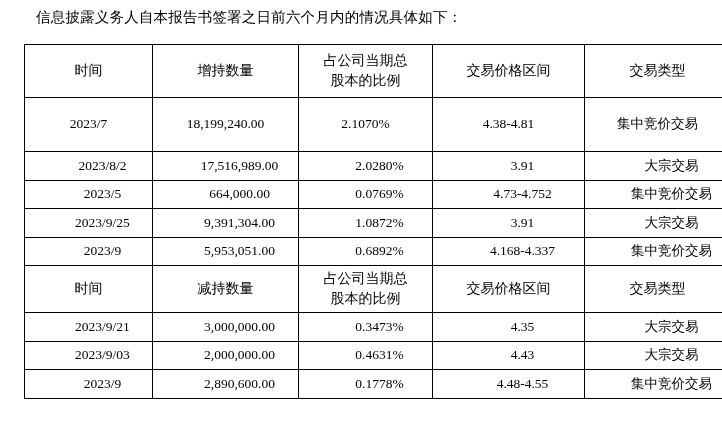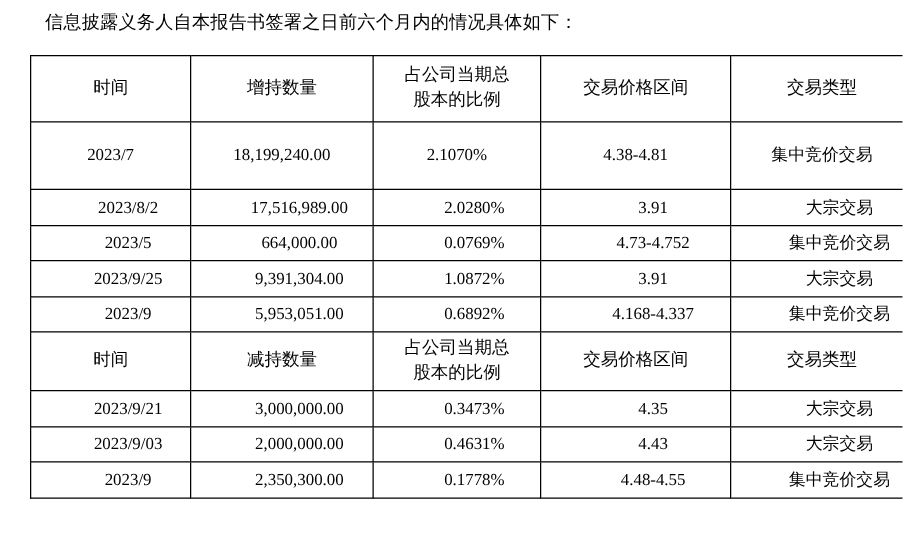--- a/index.html
+++ b/index.html
@@ -160,21 +160,21 @@
       <tr class="norm">
         <td>2023/9/03</td>
         <td>2,000,000.00</td>
         <td>0.4631%</td>
         <td>4.43</td>
         <td>大宗交易</td>
       </tr>
 
       <tr class="norm">
         <td>2023/9</td>
-        <td>2,350,300.00</td>
+        <td>2,890,600.00</td>
         <td>0.1778%</td>
         <td>4.48-4.55</td>
         <td>集中竞价交易</td>
       </tr>
     </tbody>
   </table>
 
 </div>
 
 </body></html>

